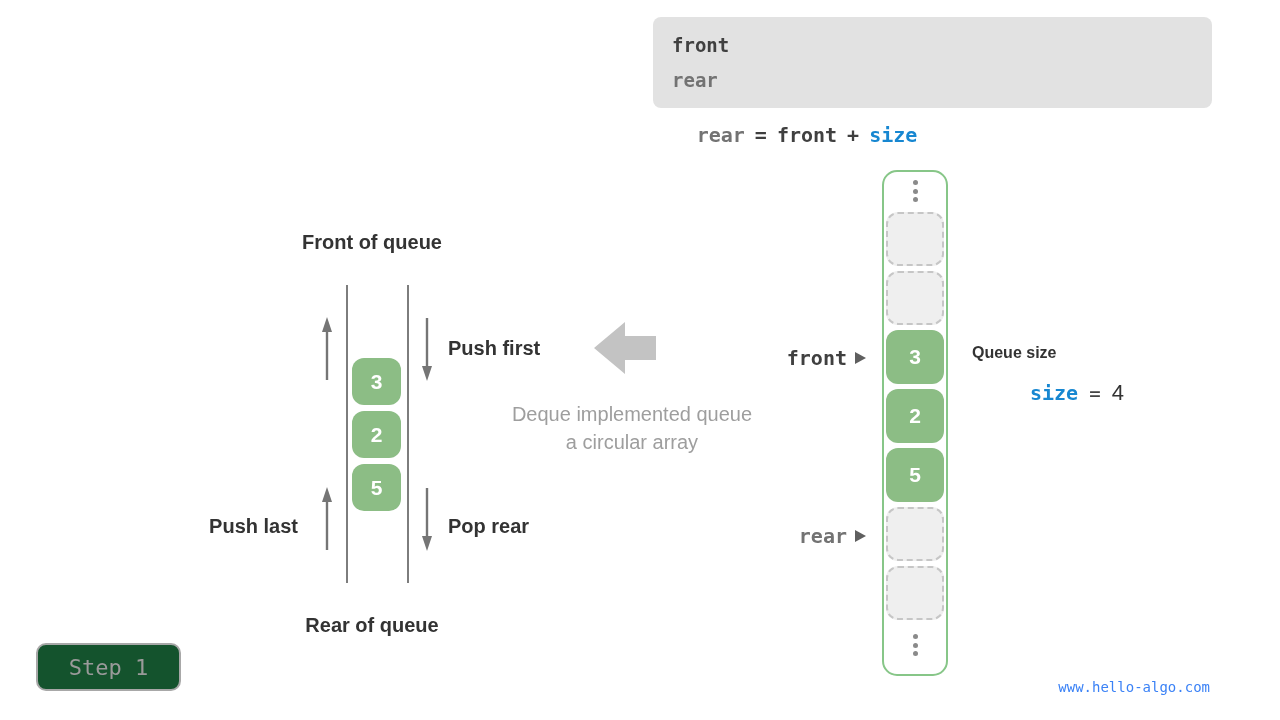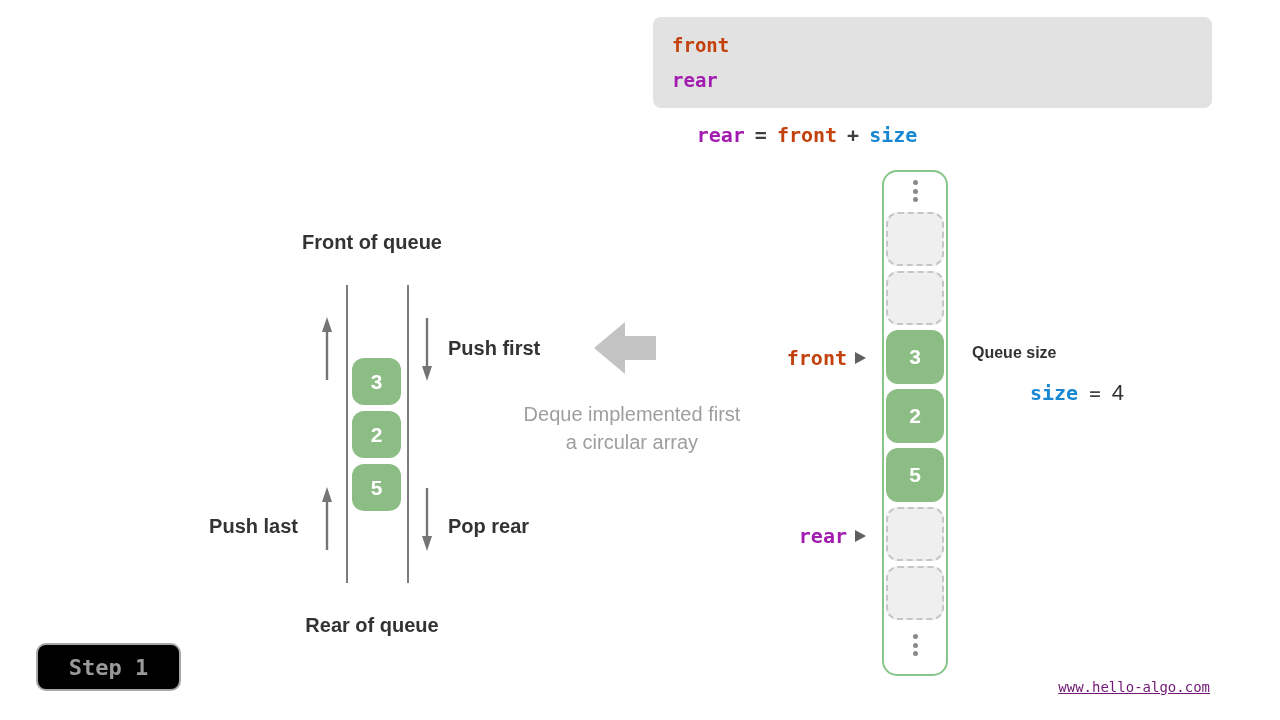--- a/index.html
+++ b/index.html
@@ -7,22 +7,22 @@
   .stage {
     position: relative;
     width: 1280px;
     height: 720px;
     background: #ffffff;
     overflow: hidden;
     font-family: "Liberation Sans", sans-serif;
     color: #3a3a3a;
   }
   .abs { position: absolute; }
-  .orange { color: #c2410c; }
-  .teal { color: #a21caf; }
+  .orange { color: #404040; }
+  .teal { color: #737373; }
   .blue { color: #1787d1; }
   .dark { color: #3f3f3f; }
 
   
   .legend {
     left: 653px; top: 17px; width: 559px; height: 91px;
     background: #e2e2e2; border-radius: 8px;
     display: flex; flex-direction: column; justify-content: center;
     gap: 13px; padding-left: 19px;
     font-size: 19px;
@@ -111,30 +111,30 @@
   .qsize-line {
     left: 1030px; top: 380px; display: flex; align-items: center; gap: 11px;
   }
   .qsize-line .kw { font-family: "DejaVu Sans Mono", monospace; font-weight: bold; font-size: 20px; }
   .qsize-line .eq { font-family: "DejaVu Sans Mono", monospace; font-size: 19px; color: #444444; }
   .qsize-line .val { font-size: 22px; color: #333333; }
 
   
   .step-badge {
     left: 36px; top: 643px; width: 145px; height: 48px;
-    border: 2px solid #a8a8a8; border-radius: 10px; background: #000000;
+    border: 2px solid #a8a8a8; border-radius: 10px; background: #14532d;
     display: flex; align-items: center; justify-content: center;
-    font-family: "DejaVu Sans Mono", monospace; font-weight: bold;
+    font-family: "DejaVu Sans Mono", monospace; font-weight: normal;
     font-size: 22px; color: #9a9a9a;
   }
 
   
   .watermark {
     left: 1010px; top: 679px; width: 200px; text-align: right;
-    font-family: "DejaVu Sans Mono", monospace; font-size: 14px; color: #701a75; text-decoration: underline;
+    font-family: "DejaVu Sans Mono", monospace; font-size: 14px; color: #3b82f6;
   }
 </style>
 </head>
 <body>
 
 <div class="stage">
 
   <div class="abs legend">
     <div class="legend-line">
       <span class="kw orange">front</span>
@@ -179,21 +179,21 @@
   </svg>
 
   <div class="abs h-label lbl-push-first">Push first</div>
   <div class="abs h-label lbl-push-last">Push last</div>
   <div class="abs h-label lbl-pop-last">Pop rear</div>
 
   <svg class="abs big-arrow" viewBox="0 0 62 56">
     <polygon points="0,28 31,2 31,16 62,16 62,40 31,40 31,54" fill="#c3c3c3"></polygon>
   </svg>
   <div class="abs caption">
-    <div>Deque implemented first</div>
+    <div>Deque implemented queue</div>
     <div>a circular array</div>
   </div>
 
   <div class="abs arr-box"></div>
   <div class="abs ellipsis ellipsis-top">
       <span></span>
       <span></span>
       <span></span>
     </div>
   <div class="abs ellipsis ellipsis-bottom">

